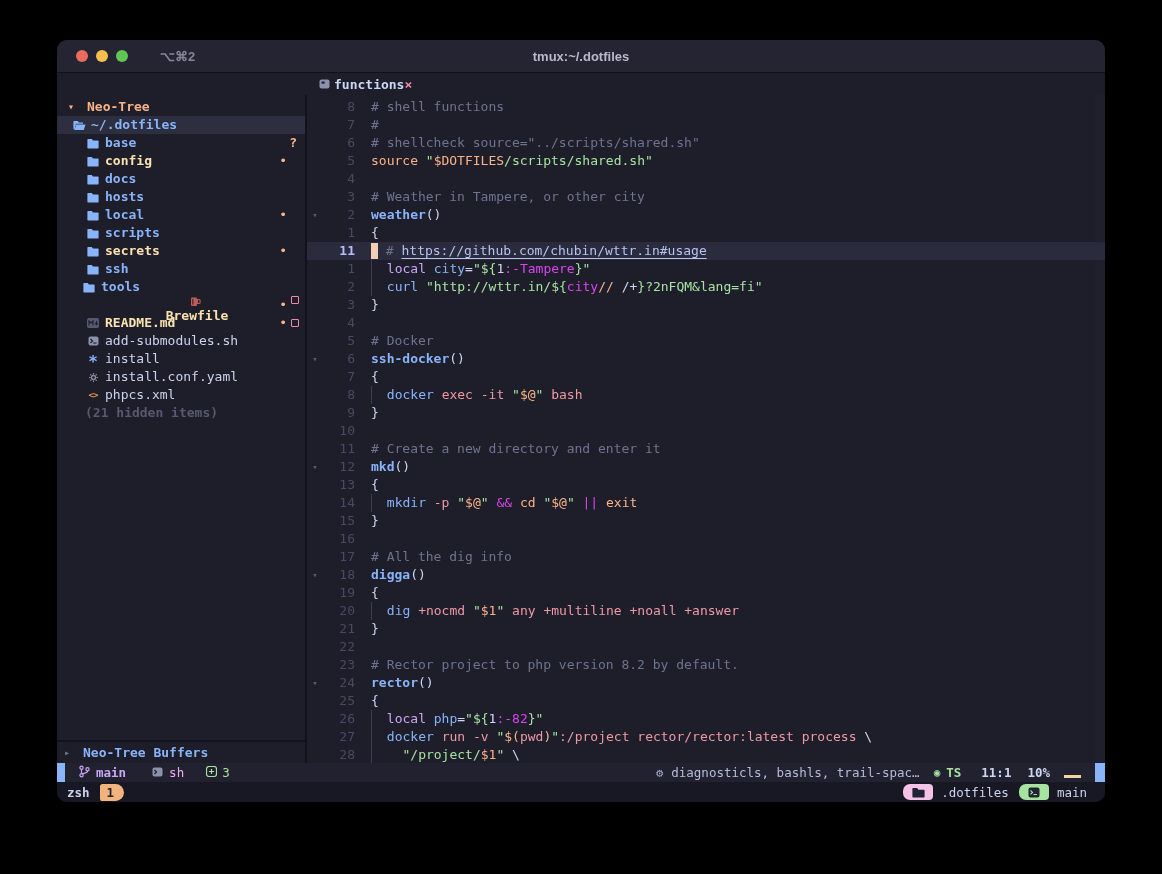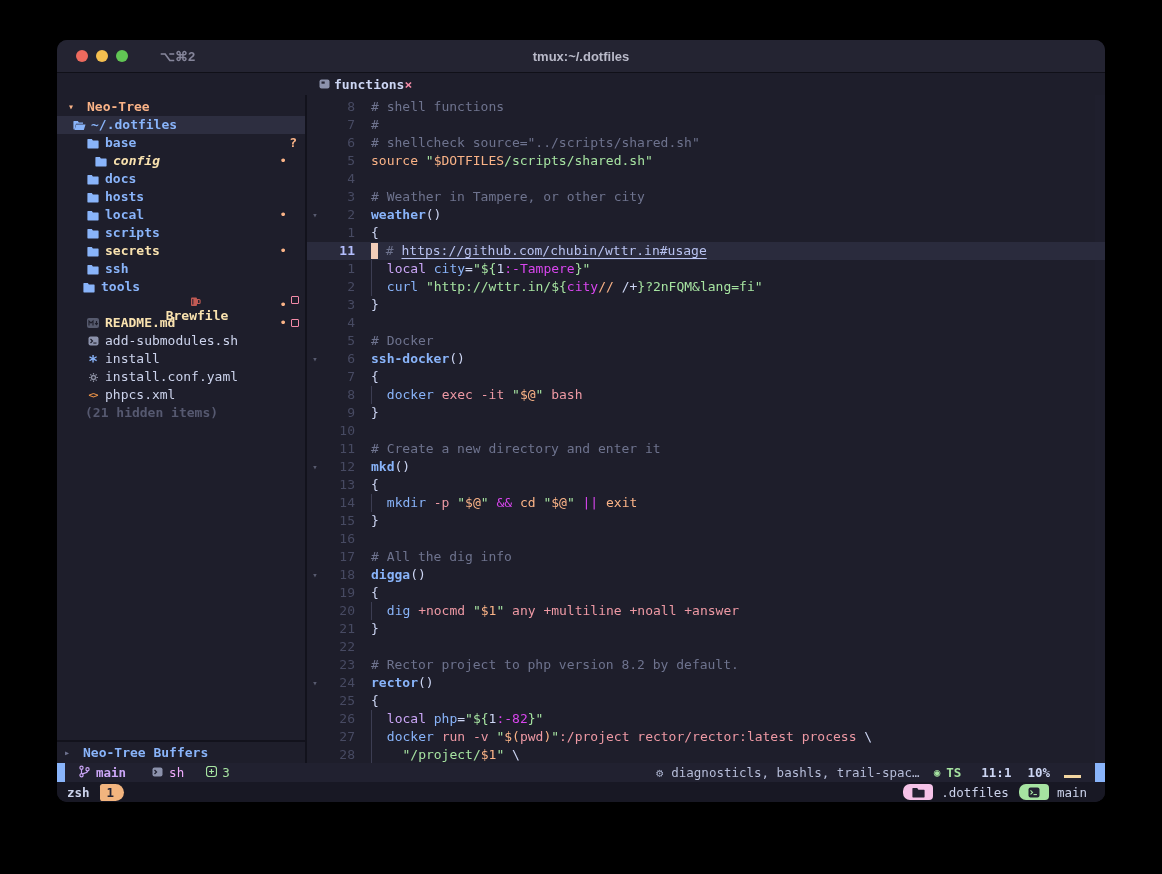--- a/index.html
+++ b/index.html
@@ -121,21 +121,21 @@
     <div id="sidebar">
       <div id="tree">
           <div class="trow" style="padding-left: 6px;"><span class="tchev">▾</span><span class="tlabel" style="color: rgb(250, 179, 135); font-weight: bold; margin-left: 8px;">Neo-Tree</span></div>
           <div class="trow sel" style="padding-left: 14px;"><span class="ticon"><svg width="13" height="11" viewBox="0 0 13 11">
                 <path d="M1 1h3.8l1.1 1.6H10v1.2H3L1.6 9.4H1a.6.6 0 01-.6-.6V1.6A.6.6 0 011 1z" fill="#89b4fa"></path>
                 <path d="M3.2 4.4h9.3L10.8 10H1.5z" fill="#89b4fa"></path>
               </svg></span><span class="tlabel lbl-blue">~/.dotfiles</span></div>
           <div class="trow" style="padding-left: 28px;"><span class="ticon"><svg width="12" height="11" viewBox="0 0 12 11">
                 <path d="M1 1h3.8l1.1 1.6H11a.6.6 0 01.6.6v6.6a.6.6 0 01-.6.6H1a.6.6 0 01-.6-.6V1.6A.6.6 0 011 1z" fill="#89b4fa"></path>
               </svg></span><span class="tlabel lbl-blue">base</span><span class="badge-q">?</span></div>
-          <div class="trow" style="padding-left: 36px; font-style: italic;"><span class="ticon"><svg width="12" height="11" viewBox="0 0 12 11">
+          <div class="trow" style="padding-left: 28px;"><span class="ticon"><svg width="12" height="11" viewBox="0 0 12 11">
                 <path d="M1 1h3.8l1.1 1.6H11a.6.6 0 01.6.6v6.6a.6.6 0 01-.6.6H1a.6.6 0 01-.6-.6V1.6A.6.6 0 011 1z" fill="#89b4fa"></path>
               </svg></span><span class="tlabel lbl-yellow">config</span><span class="badge-dot">•</span></div>
           <div class="trow" style="padding-left: 28px;"><span class="ticon"><svg width="12" height="11" viewBox="0 0 12 11">
                 <path d="M1 1h3.8l1.1 1.6H11a.6.6 0 01.6.6v6.6a.6.6 0 01-.6.6H1a.6.6 0 01-.6-.6V1.6A.6.6 0 011 1z" fill="#89b4fa"></path>
               </svg></span><span class="tlabel lbl-blue">docs</span></div>
           <div class="trow" style="padding-left: 28px;"><span class="ticon"><svg width="12" height="11" viewBox="0 0 12 11">
                 <path d="M1 1h3.8l1.1 1.6H11a.6.6 0 01.6.6v6.6a.6.6 0 01-.6.6H1a.6.6 0 01-.6-.6V1.6A.6.6 0 011 1z" fill="#89b4fa"></path>
               </svg></span><span class="tlabel lbl-blue">hosts</span></div>
           <div class="trow" style="padding-left: 28px;"><span class="ticon"><svg width="12" height="11" viewBox="0 0 12 11">
                 <path d="M1 1h3.8l1.1 1.6H11a.6.6 0 01.6.6v6.6a.6.6 0 01-.6.6H1a.6.6 0 01-.6-.6V1.6A.6.6 0 011 1z" fill="#89b4fa"></path>

